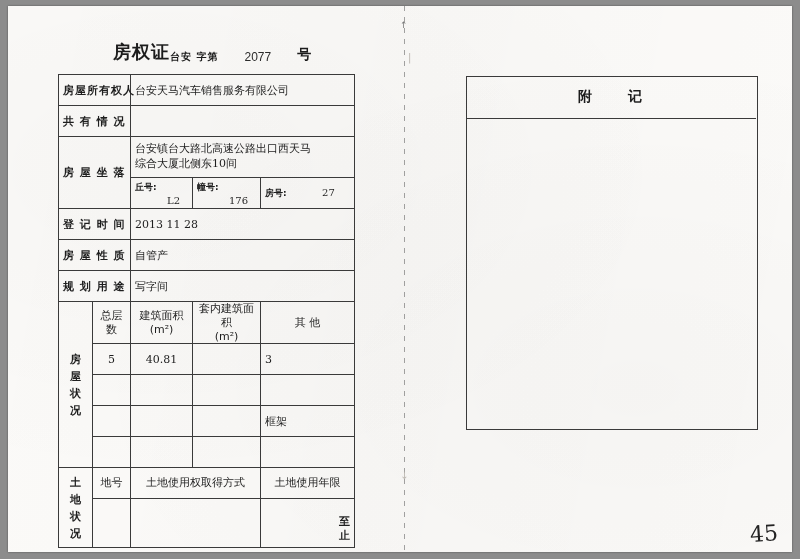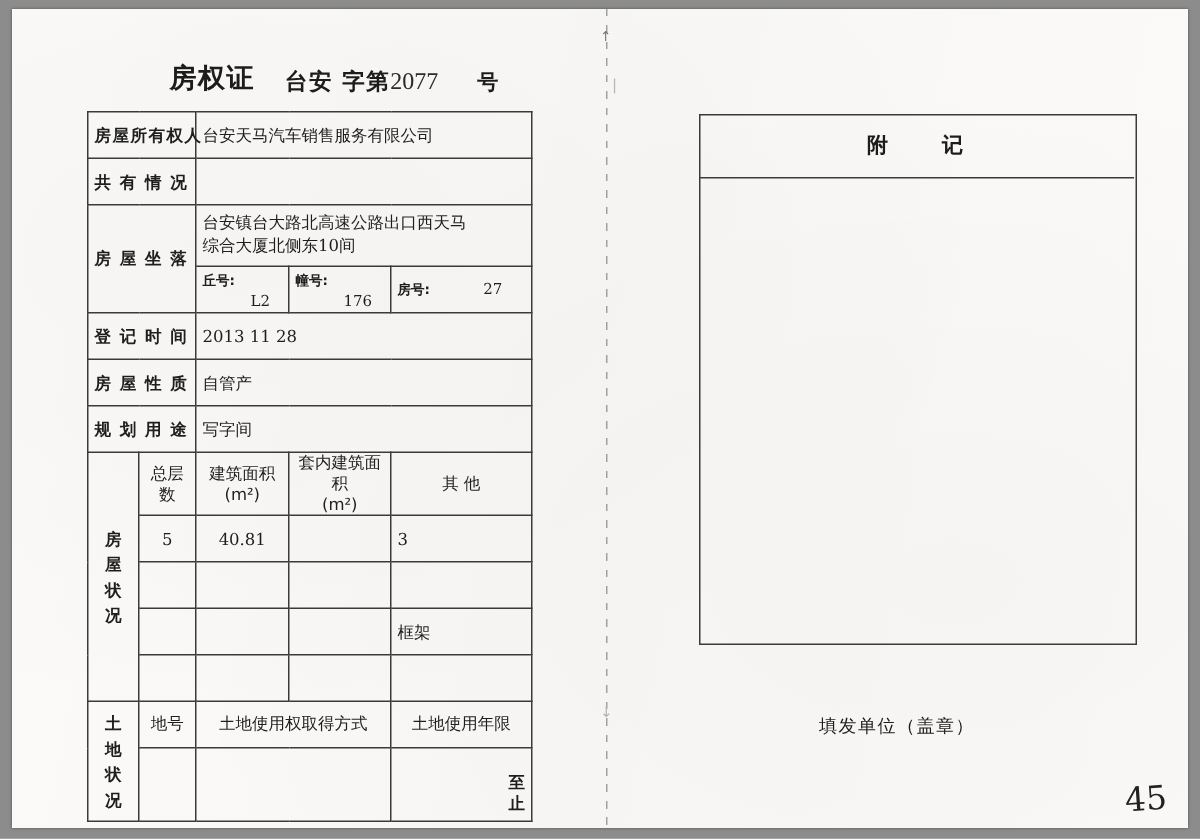--- a/index.html
+++ b/index.html
@@ -68,29 +68,29 @@
     gap: 0;
     color: #1c1c1c;
   }
   .title-main {
     font-family: "DejaVu Sans", "Liberation Sans", sans-serif;
     font-size: 18px;
     font-weight: bold;
     letter-spacing: 1px;
   }
   .title-sub {
-    font-size: 15px;
-    font-weight: bold;
-    margin-left: 20px;
+    font-size: 10px;
+    font-weight: bold;
     letter-spacing: 1px;
   }
   .title-num {
-    font-size: 16px;
+    font-size: 12px;
+    margin-left: 26px;
     color: #2b2b2b;
-    font-family: Liberation Serif, serif;
+    font-family: Liberation Sans, sans-serif;
   }
   .title-hao {
     font-size: 14px;
     font-weight: bold;
     margin-left: 26px;
   }
 
   table.form {
     position: absolute;
     left: 50px;
@@ -358,16 +358,15 @@
     </tbody>
       </table>
   </div>
 
   <div class="right">
     <div class="note-box"></div>
     <div class="note-head">
       <span>附</span>
       <span>记</span>
     </div>
-    <div class="issuer">填发单位（盖章）</div>
     <div class="page-no">45</div>
   </div>
 </div>
 
 </body></html>

